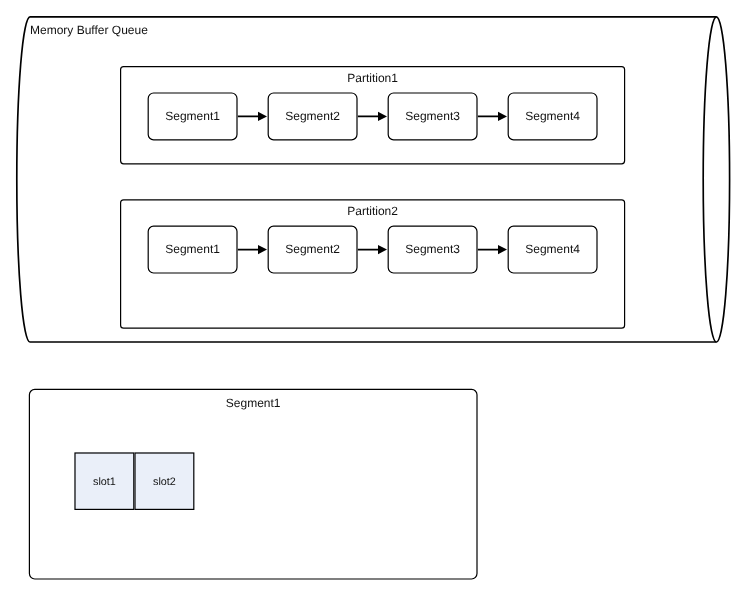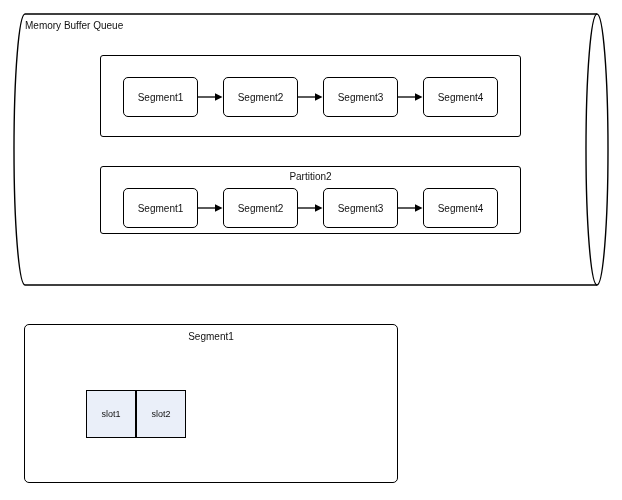--- a/index.html
+++ b/index.html
@@ -24,21 +24,21 @@
   }
   .partition{
     position:absolute;
     width:421px;height:82px;
     border:1.2px solid var(--line);
     border-radius:3px;
     background:var(--bg);
     box-sizing:border-box;
   }
   .partition.p1{left:100px;top:55px;}
-  .partition.p2{left:100px;top:166px;height:68px;}
+  .partition.p2{left:100px;top:166px;height:108px;}
   .partition-label{
     position:absolute;left:0;top:4px;width:100%;
     text-align:center;font-size:10px;line-height:12px;
   }
   .seg-row{
     position:absolute;left:22px;top:21px;
     display:flex;align-items:center;
   }
   .segment{
     width:75px;height:40px;
@@ -56,23 +56,22 @@
     border:1.2px solid var(--line);
     border-radius:5px;
     background:var(--bg);
     box-sizing:border-box;
   }
   .detail-label{
     position:absolute;left:0;top:6px;width:100%;
     text-align:center;font-size:10px;line-height:12px;
   }
   .slot-row{
-    position:absolute;left:37px;top:65px;
+    position:absolute;left:37px;top:52px;
     display:flex;
-    margin-left:24px;
   }
   .slot{
     width:50px;height:48px;
     border:1.5px solid var(--line);
     background:var(--slot-fill);
     box-sizing:border-box;
     display:flex;align-items:center;justify-content:center;
     font-size:9px;
   }
 </style>
@@ -82,20 +81,21 @@
 <div class="stage">
 
   <svg class="cyl-svg" width="622" height="500" viewBox="0 0 622 500">
     <path d="M 597 14 L 25 14 A 11 135.5 0 0 0 25 285 L 597 285" fill="none" stroke="#000000" stroke-width="1.4"></path>
     <ellipse cx="597" cy="149.5" rx="11" ry="135.5" fill="#ffffff" stroke="#000000" stroke-width="1.4"></ellipse>
   </svg>
 
   <div class="queue-title">Memory Buffer Queue</div>
 
   <div class="partition p1">
+    <div class="partition-label">Partition1</div>
     <div class="seg-row">
       <div class="segment">Segment1</div>
       <svg class="arrow" viewBox="0 0 25 12">
         <line x1="0" y1="6" x2="17" y2="6" stroke="#000" stroke-width="1.3"></line>
         <polygon points="17,2.2 24.5,6 17,9.8" fill="#000"></polygon>
       </svg>
       <div class="segment">Segment2</div>
       <svg class="arrow" viewBox="0 0 25 12">
         <line x1="0" y1="6" x2="17" y2="6" stroke="#000" stroke-width="1.3"></line>
         <polygon points="17,2.2 24.5,6 17,9.8" fill="#000"></polygon>

